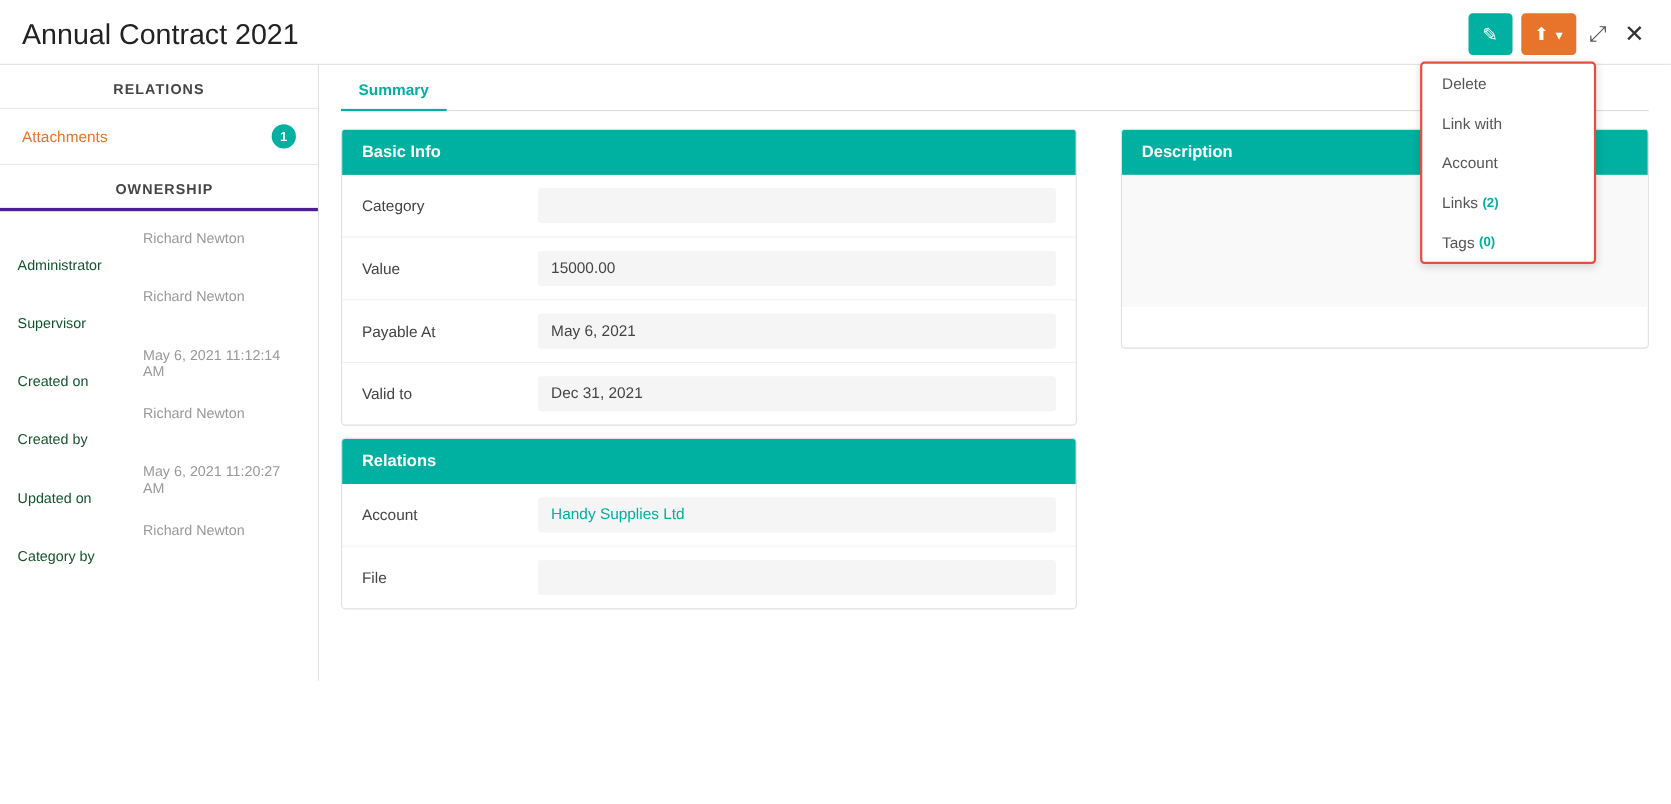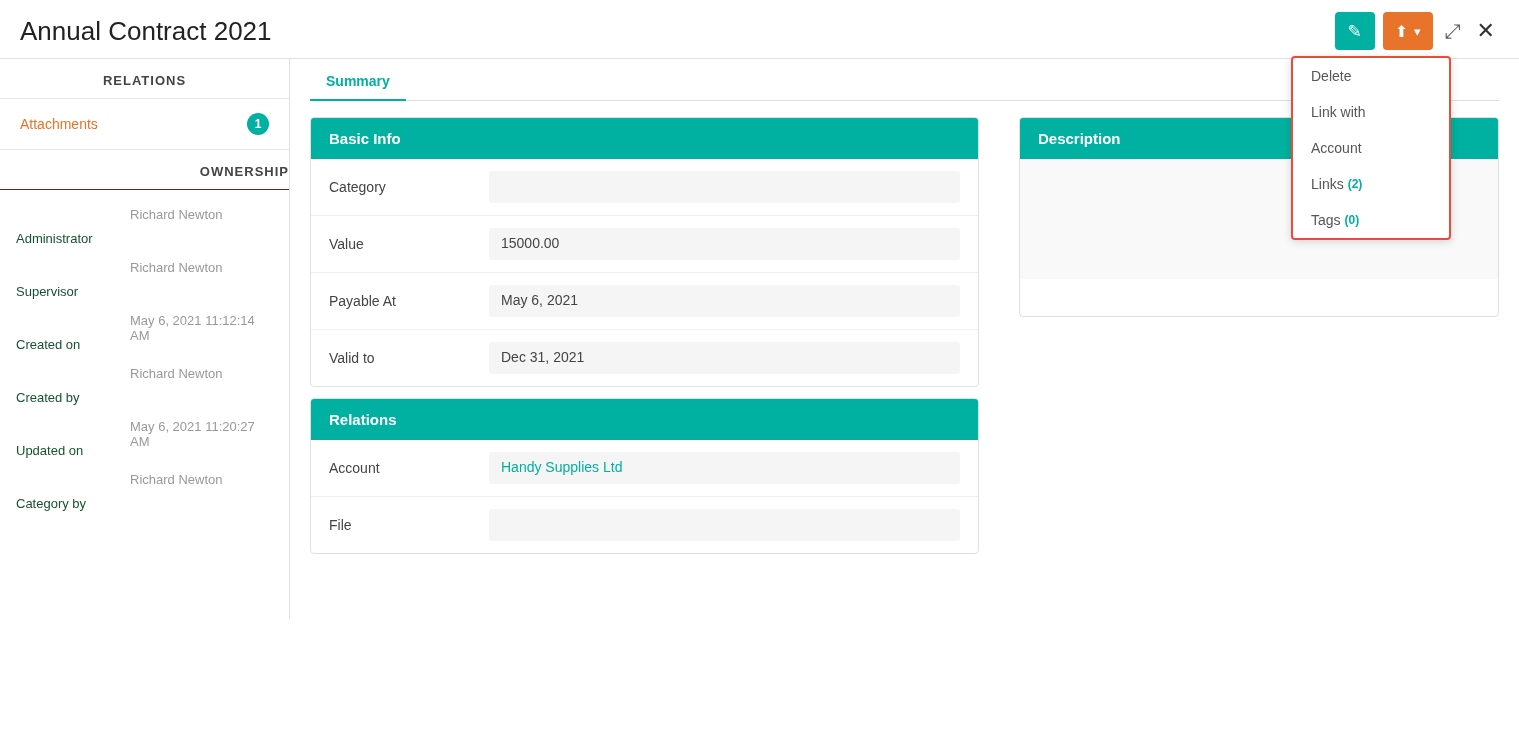--- a/index.html
+++ b/index.html
@@ -27,21 +27,21 @@
 
     
     .sidebar { width: 290px; min-width: 290px; border-right: 1px solid #e0e0e0; padding: 0; overflow-y: auto; }
 
     .sidebar-section-title { text-align: center; font-weight: 700; font-size: 13px; color: #444; letter-spacing: 1px; padding: 14px 0 10px 0; border-bottom: 1px solid #e8e8e8; }
 
     .sidebar-attachments { display: flex; align-items: center; justify-content: space-between; padding: 14px 20px; border-bottom: 1px solid #e8e8e8; }
     .attachment-label { color: #e8732a; font-size: 14px; }
     .attachment-badge { background: #00b0a0; color: white; border-radius: 50%; width: 22px; height: 22px; display: flex; align-items: center; justify-content: center; font-size: 12px; font-weight: 700; }
 
-    .ownership-title { text-align: right; font-weight: 700; font-size: 13px; color: #444; letter-spacing: 1px; padding: 14px 0 10px 10px; border-bottom: 1px solid #4c1d95; }
+    .ownership-title { text-align: center; font-weight: 700; font-size: 13px; color: #444; letter-spacing: 1px; padding: 14px 0 10px 10px; border-bottom: 3px solid #4c1d95; }
 
     .ownership-table { padding: 10px 16px; }
     .ownership-row { display: grid; grid-template-columns: 110px 1fr; padding: 7px 0; gap: 4px; }
     .ownership-key { color: #14532d; font-weight: 500; font-size: 13px; margin-top: 24px; }
     .ownership-val { color: #999; font-size: 13px; }
 
     
     .content { flex: 1; padding: 0 20px 20px 20px; overflow-y: auto; background: #fff; }
 
     

